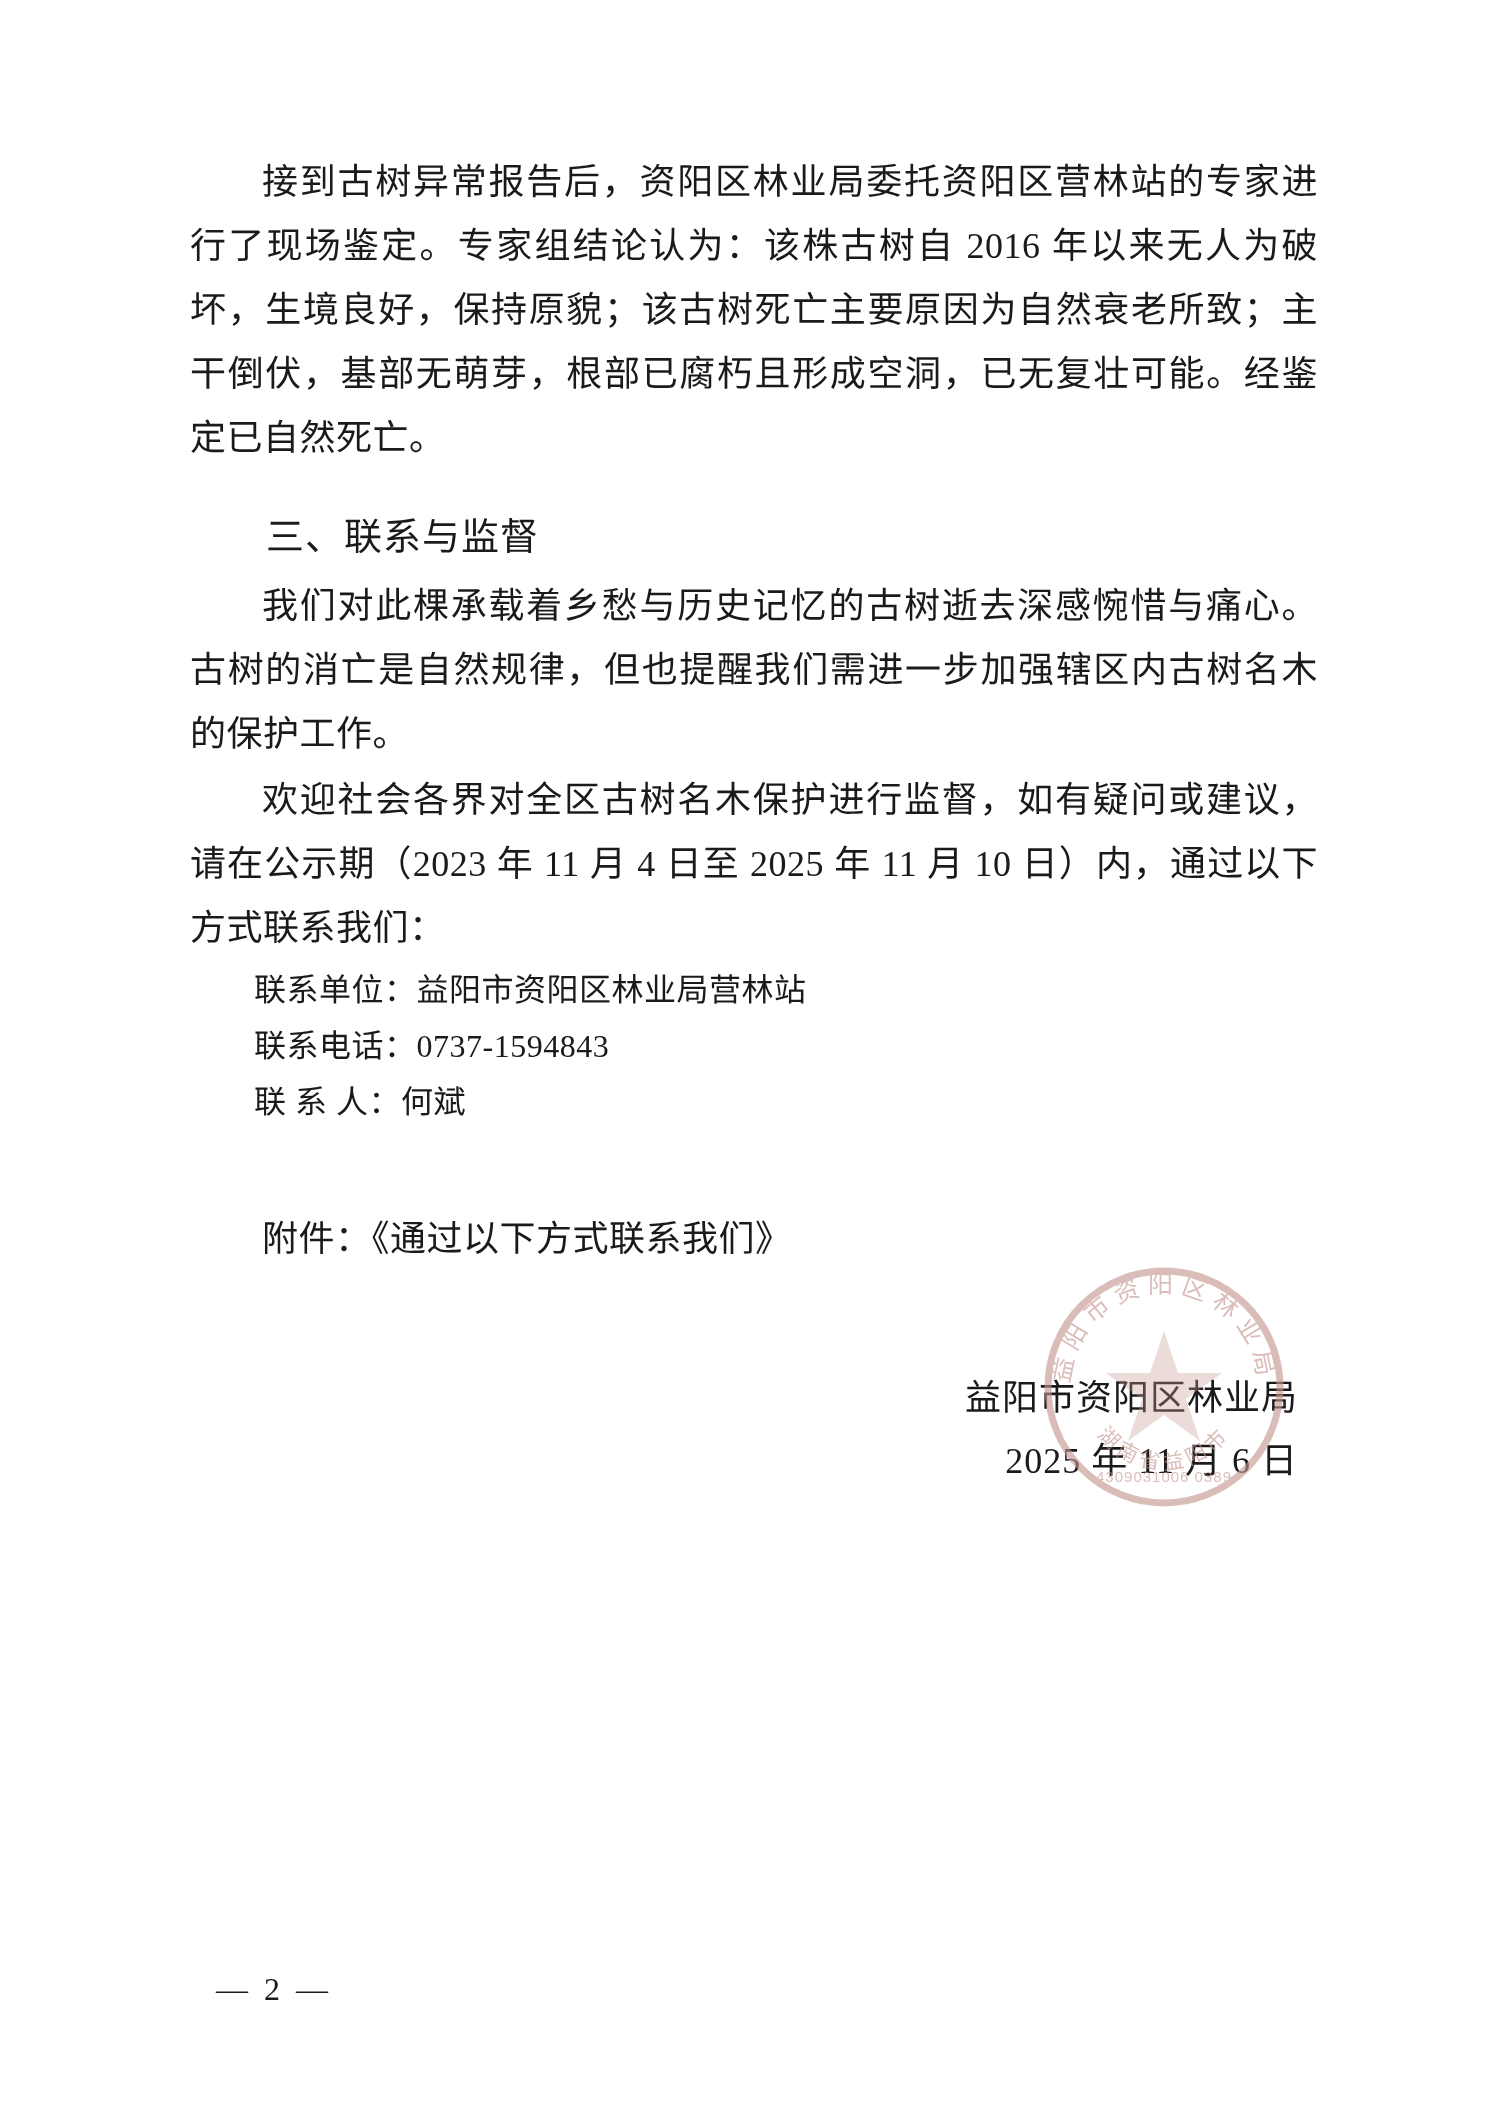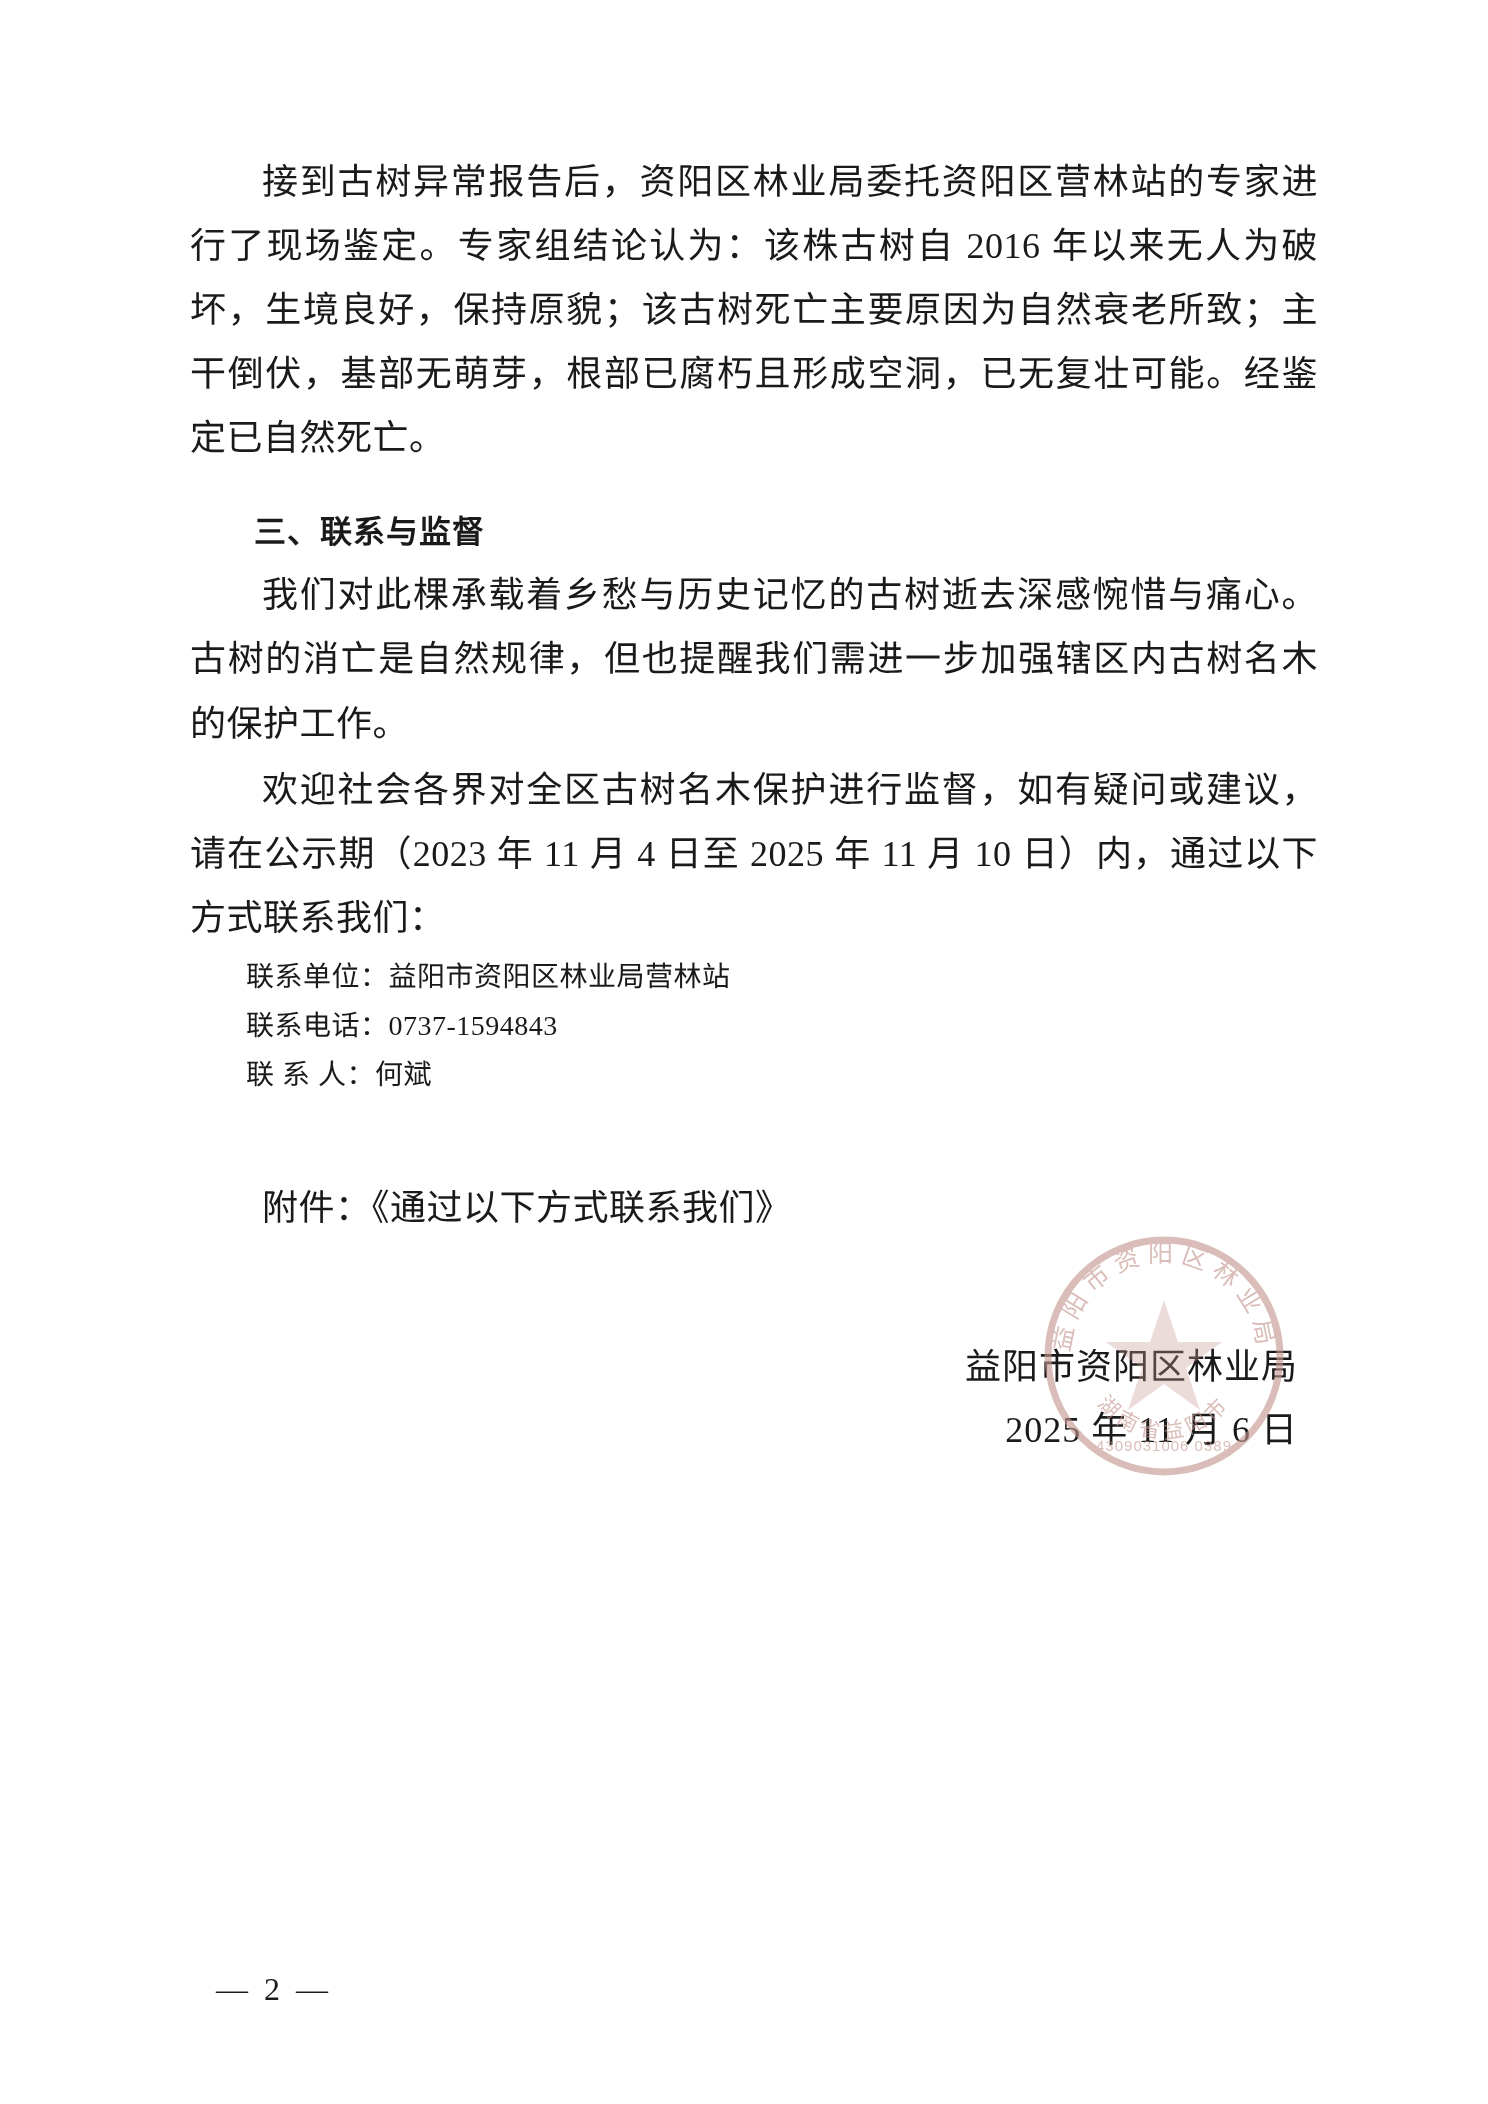--- a/index.html
+++ b/index.html
@@ -27,29 +27,29 @@
   .para {
     font-size: 36px;
     line-height: 1.78;
     text-align: justify;
     text-justify: inter-ideograph;
     letter-spacing: 0.5px;
     margin: 0 0 2px 0;
     text-indent: 2em;
   }
   .heading {
-    font-size: 32px;
+    font-size: 38px;
     line-height: 1.78;
-    font-weight: bold;
+    font-weight: normal;
     margin: 6px 0 2px 0;
     text-indent: 2em;
     letter-spacing: 1px;
   }
   .contact-line {
-    font-size: 28px;
+    font-size: 32px;
     line-height: 1.75;
     margin: 0;
     text-indent: 2em;
     letter-spacing: 0.5px;
   }
   .attach {
     font-size: 36px;
     line-height: 1.75;
     margin: 0;
     text-indent: 2em;

